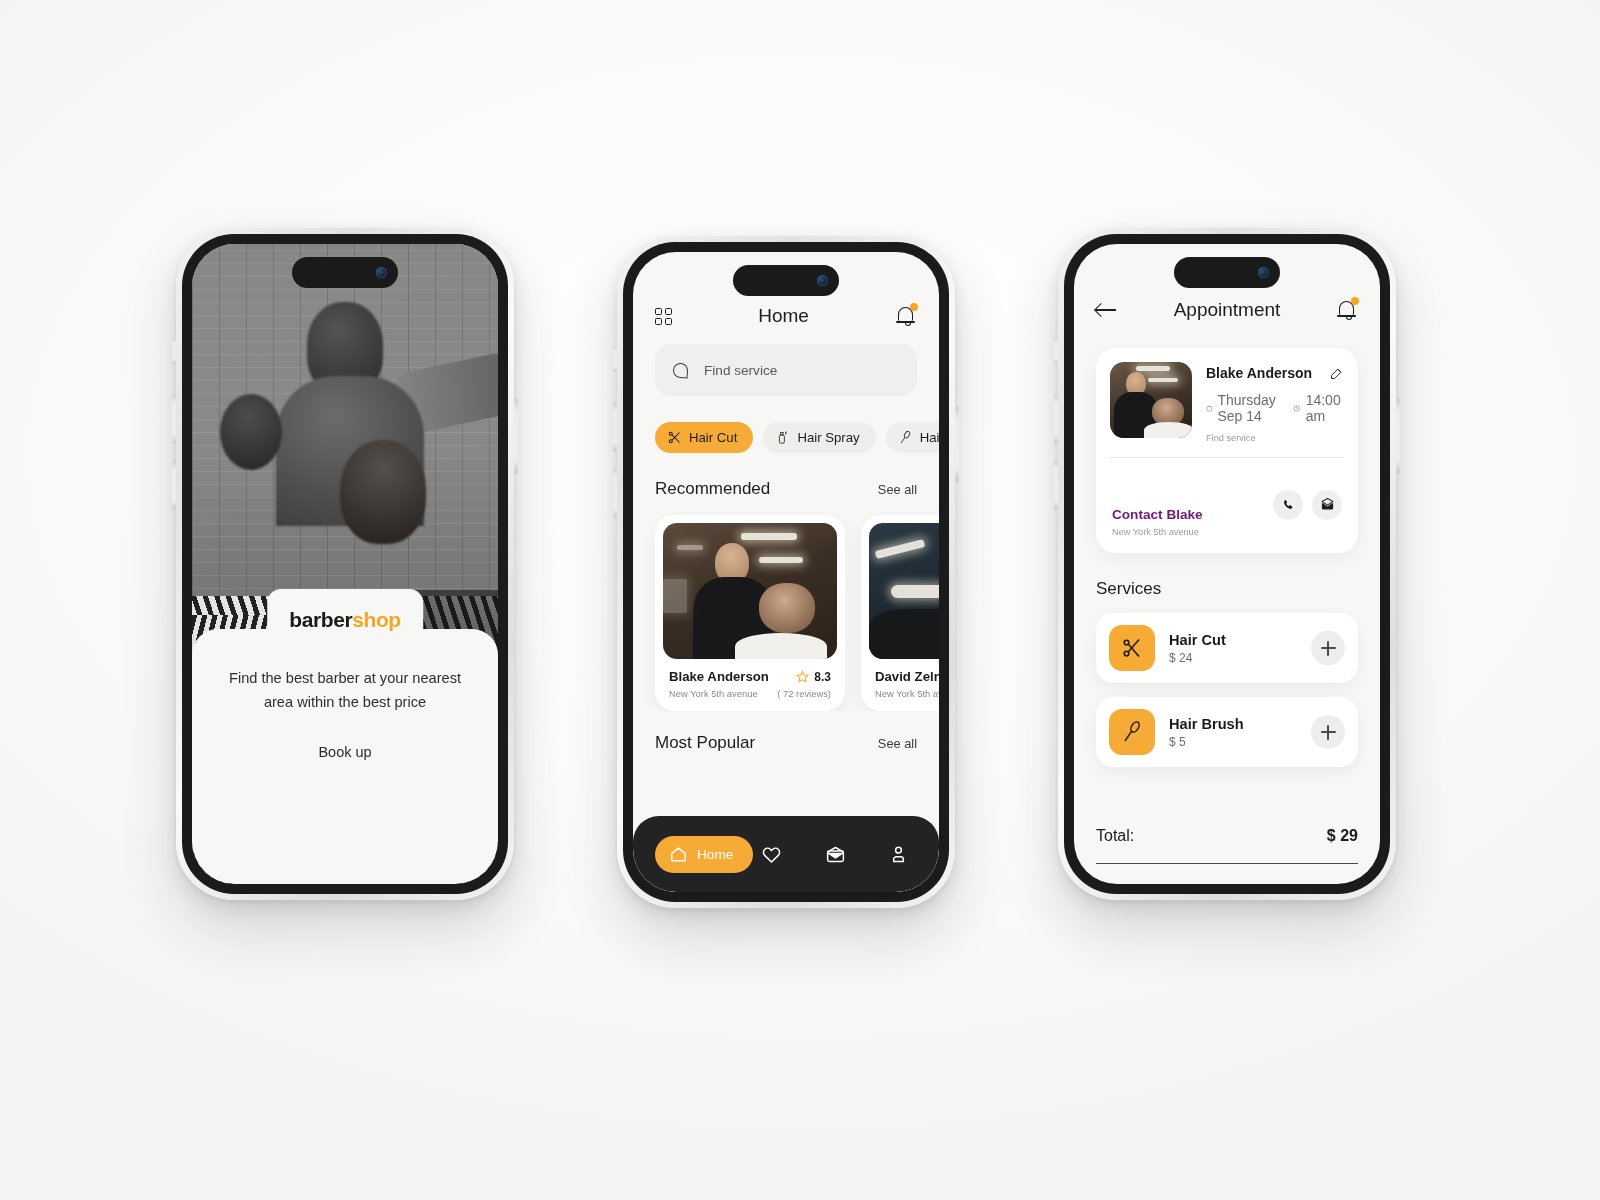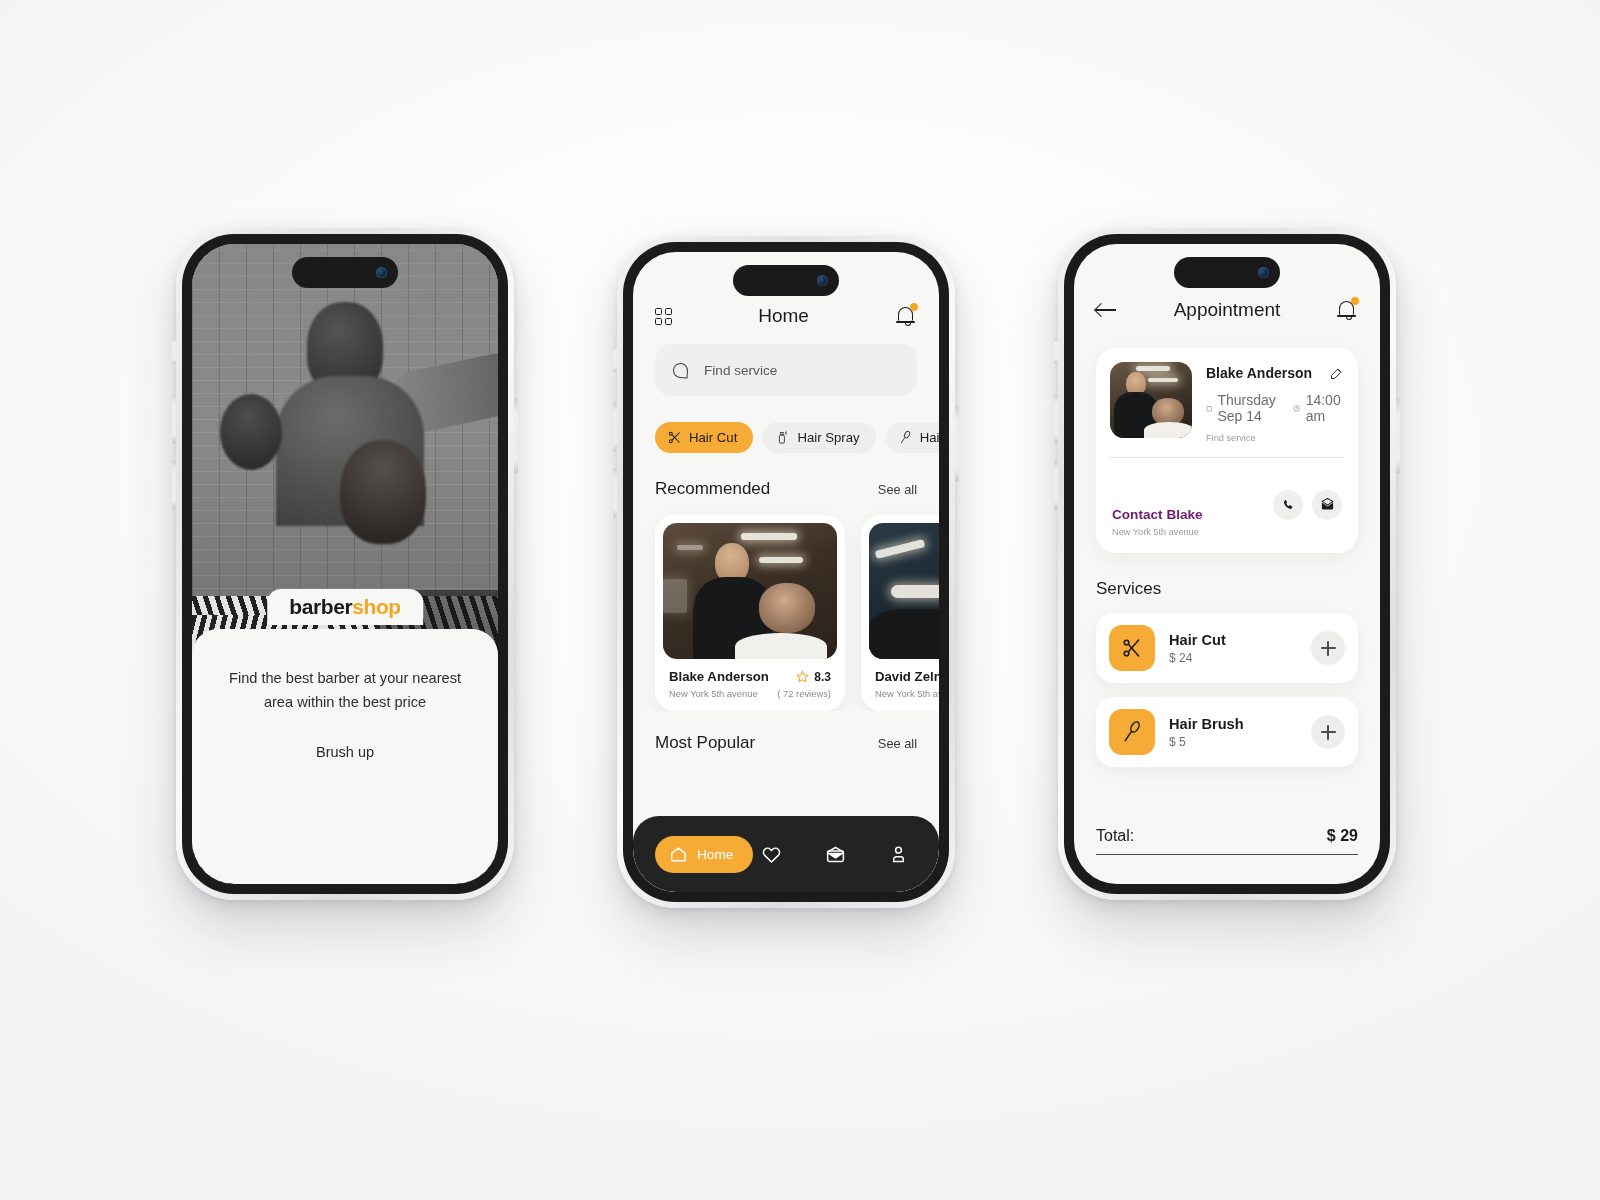--- a/index.html
+++ b/index.html
@@ -114,21 +114,21 @@
   .p1-photo-shade {
     position:absolute; inset:0;
     background: linear-gradient(180deg, rgba(0,0,0,.12) 0%, rgba(0,0,0,0) 30%, rgba(0,0,0,.10) 100%);
   }
   .p1-logo {
     position: absolute; z-index: 12;
     left: 50%; transform: translateX(-50%);
     top: 345px;
     background: #f7f7f6;
     border-radius: 14px 14px 0 0;
-    padding: 6px 22px 6px;
+    padding: 19px 22px 6px;
     font-size: 21px; font-weight: 700; letter-spacing: -.4px;
   }
   .p1-logo .b { color: #1b1b1b; }
   .p1-logo .s { color: #f5a623; }
   .p1-sheet {
     position: absolute; z-index: 10;
     left: 0; right: 0; bottom: 0; top: 385px;
     background: #f7f7f6;
     border-radius: 26px 26px 43px 43px;
     padding: 38px 30px 0;
@@ -314,21 +314,21 @@
     flex:none; width: 34px; height: 34px; border-radius: 50%; background: #ededeb;
     display:flex; align-items:center; justify-content:center; position: relative;
   }
   .svc-add::before, .svc-add::after {
     content:""; position:absolute; background: #4a4a4a; border-radius: 1px;
   }
   .svc-add::before { width: 15px; height: 1.8px; }
   .svc-add::after { width: 1.8px; height: 15px; }
   .total {
     margin: 60px 22px 0; display:flex; align-items: baseline; justify-content: space-between;
-    border-bottom: 1.6px solid #4a4a4a; padding-bottom: 9px;
+    border-bottom: 1.6px solid #4a4a4a; padding-bottom: 18px;
   }
   .total-l { font-size: 16px; color: #1b1b1b; }
   .total-v { font-size: 16px; font-weight: 700; color: #1b1b1b; }
   .book {
     margin: 36px 22px 0; height: 48px; width: calc(100% - 44px);
     background: #2b2b2b; color: #fff; border: none; border-radius: 24px;
     font-size: 14.5px; font-family: inherit; cursor: pointer;
   }
 </style>
 </head>
@@ -357,21 +357,21 @@
       <div class="notch">
         <div class="cam"></div>
       </div>
 
       <div class="p1-logo">
         <span class="b">barber</span><span class="s">shop</span>
       </div>
 
       <div class="p1-sheet">
         <div class="p1-tag">Find the best barber at your nearest area within the best price</div>
-        <div class="p1-signup">Brush up</div>
+        <div class="p1-signup">Book up</div>
       </div>
 
     </div>
   </div>
 </div>
 
 <div class="phone" id="phone2">
   <div class="btn-side btn-left" style="top:110px;height:26px"></div>
   <div class="btn-side btn-left" style="top:166px;height:50px"></div>
   <div class="btn-side btn-left" style="top:232px;height:50px"></div>

